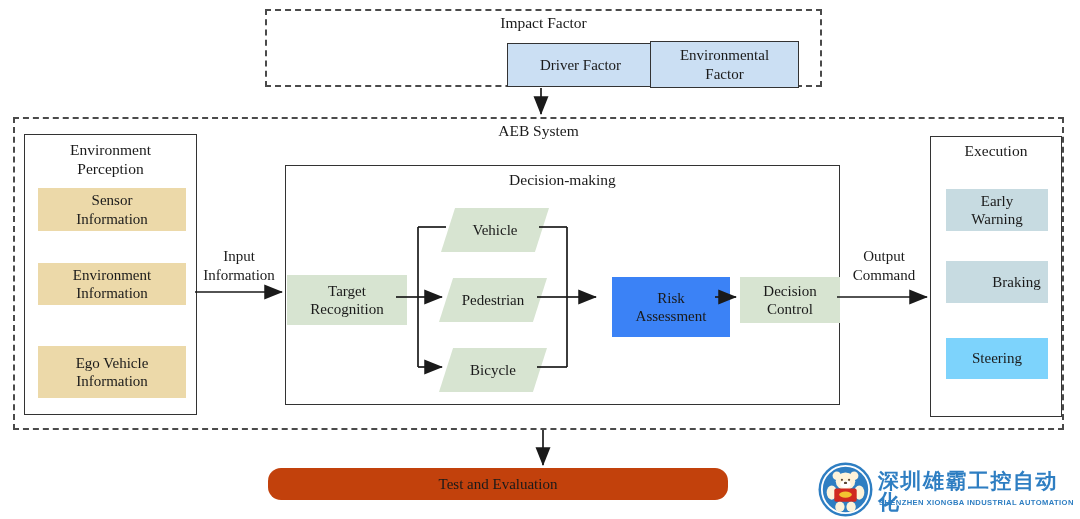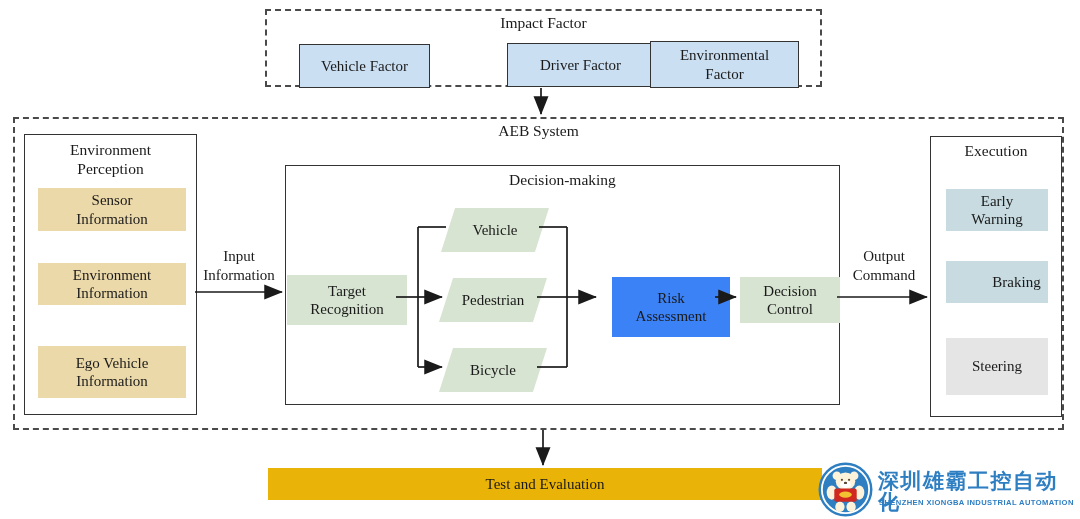--- a/index.html
+++ b/index.html
@@ -27,21 +27,20 @@
     font-size:7.6px; letter-spacing:0.4px; color:#2e7ec2; line-height:1;
   }
 </style>
 </head>
 <body>
 
 <div class="canvas">
 
   <div class="abs dashed" style="left:265px; top:9px; width:557px; height:78px;">
     <div class="group-title" style="top:3px;">Impact Factor</div>
-    <div class="abs solid cellbox" style="left:32px; top:33px; width:131px; height:44px; background:#cbdff3;">Vehicle Factor</div>
     <div class="abs solid cellbox" style="left:200px; top:32px; width:147px; height:44px; background:#cbdff3;margin-left:40px;">Driver Factor</div>
     <div class="abs solid cellbox" style="left:383px; top:30px; width:149px; height:47px; background:#cbdff3;">Environmental
 Factor</div>
   </div>
 
   <div class="abs dashed" style="left:13px; top:117px; width:1051px; height:313px;">
     <div class="group-title" style="top:3px;">AEB System</div>
 
     <div class="abs solid" style="left:9px; top:15px; width:173px; height:281px;">
       <div class="group-title" style="top:5px; line-height:1.25;">Environment
@@ -65,30 +64,30 @@
 Assessment</div>
       <div class="abs cellbox" style="left:454px; top:111px; width:100px; height:46px; background:#d7e4d1;">Decision
 Control</div>
     </div>
 
     <div class="abs solid" style="left:915px; top:17px; width:132px; height:281px;">
       <div class="group-title" style="top:5px;">Execution</div>
       <div class="abs cellbox" style="left:15px; top:52px; width:102px; height:42px; background:#c7dbe1;">Early
 Warning</div>
       <div class="abs cellbox" style="left:15px; top:124px; width:102px; height:42px; background:#c7dbe1;padding-left:39px;">Braking</div>
-      <div class="abs cellbox" style="left:15px; top:201px; width:102px; height:57px; background:#e5e5e5;">Steering</div>
+      <div class="abs cellbox" style="left:15px; top:201px; width:102px; height:41px; background:#7dd3fc;">Steering</div>
     </div>
   </div>
 
   <div class="abs side-label" style="left:194px; top:247px; width:90px;">Input
 Information</div>
   <div class="abs side-label" style="left:838px; top:247px; width:92px;">Output
 Command</div>
 
-  <div class="abs cellbox" style="left:268px; top:468px; width:554px; height:32px; background:#eab308;">Test and Evaluation</div>
+  <div class="abs cellbox" style="left:268px; top:468px; width:460px; height:32px; background:#c2410c;border-radius:13px;">Test and Evaluation</div>
 
   <div class="abs" style="left:818px; top:461px; width:262px; height:56px;">
     <svg width="55" height="55" viewBox="0 0 54 54" style="position:absolute; left:0; top:1px;">
       <circle cx="27" cy="27" r="26.5" fill="#2e7ec2"></circle>
       <circle cx="27" cy="27" r="23.2" fill="none" stroke="#ffffff" stroke-width="1.8"></circle>
       <circle cx="18.5" cy="13.5" r="4.2" fill="#fdf3da"></circle>
       <circle cx="35.5" cy="13.5" r="4.2" fill="#fdf3da"></circle>
       <ellipse cx="27" cy="19" rx="9.6" ry="8.6" fill="#fdf3da"></ellipse>
       <ellipse cx="27" cy="22" rx="5.2" ry="3.6" fill="#ffffff"></ellipse>
       <circle cx="23.5" cy="17.5" r="1.1" fill="#5a4632"></circle>

